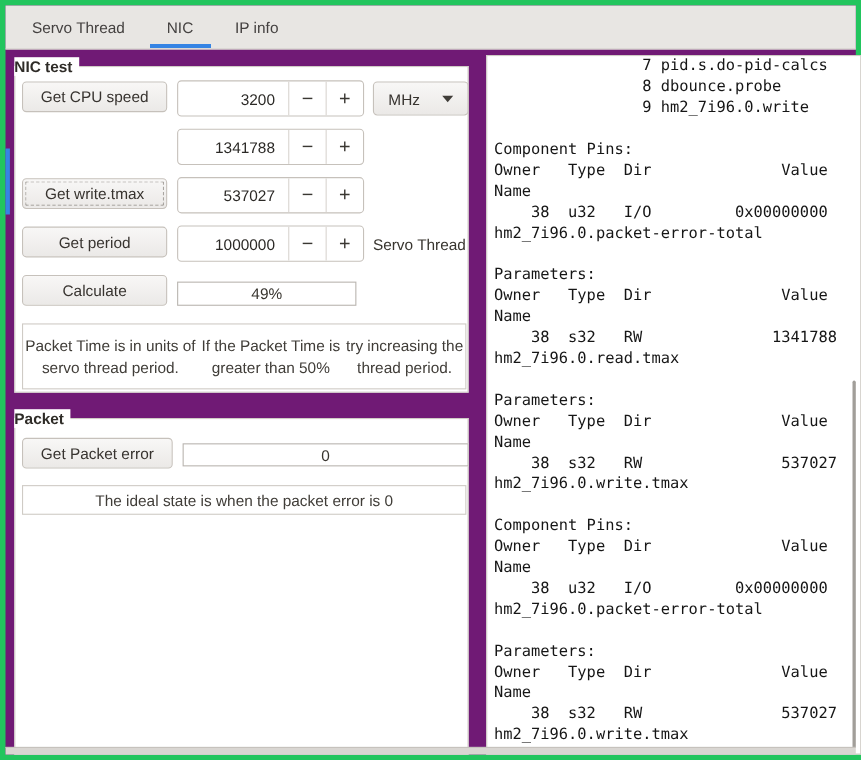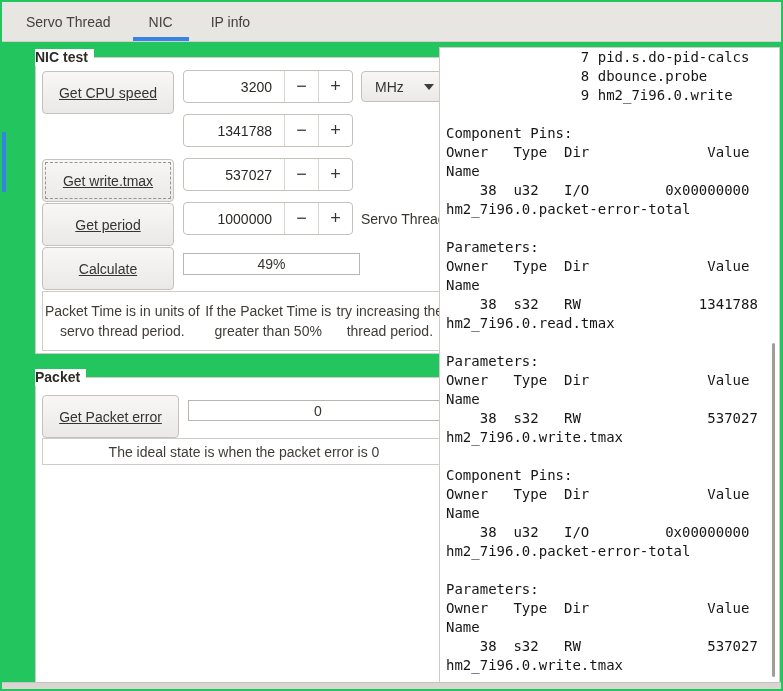--- a/index.html
+++ b/index.html
@@ -1,45 +1,45 @@
 <!DOCTYPE html>
 <html><head>
 <meta charset="utf-8">
 <style>
   * { box-sizing: border-box; margin: 0; padding: 0; }
   html,body { width:783px; height:691px; overflow:hidden;
     font-family:"Liberation Sans", sans-serif; }
   .window { position:relative; width:783px; height:691px;
-    background:#22c55e; border:2px solid #22c55e; }
+    background:#701a75; border:5px solid #22c55e; }
 
   
   .tabbar { position:absolute; left:0; top:0; right:0; height:40px;
     background:#e8e6e3; border-bottom:1px solid #d3cfca;
     display:flex; align-items:stretch; padding-left:8px; }
   .tab { display:flex; align-items:center; padding:0 16px; margin-right:6px;
     font-size:14px; color:#444140; cursor:default; }
   .tab.active { box-shadow: inset 0 -4px 0 0 #3584e4; }
 
   
   .accent-strip { position:absolute; left:0; top:130px; width:4px; height:60px;
     background:#3584e4; z-index:5; }
 
   
-  .group { position:absolute; border:1px solid #cfcbc5; background:#ffffff;margin-left:25px; }
+  .group { position:absolute; border:1px solid #cfcbc5; background:#ffffff; }
   .group-label { position:absolute; top:-9px; left:-1px; background:#ffffff;
     padding-right:6px; font-size:14px; font-weight:bold; color:#2f2c28;
     line-height:17px; }
   .nic-group { left:8px; top:55px; width:413px; height:297px; }
   .packet-group { left:8px; top:375px; width:413px; height:306px; }
 
   
-  .btn { position:absolute; height:43px; display:flex; align-items:center;
+  .btn { position:absolute; height:28px; display:flex; align-items:center;
     justify-content:center; font-size:14px; color:#37332f;
     background:linear-gradient(to bottom,#f8f7f6,#ebe9e7);
-    border:1px solid #c6c1bb; border-radius:4px; cursor:default;text-decoration:underline; }
+    border:1px solid #c6c1bb; border-radius:4px; cursor:default; }
   .btn.focused { outline:1px dashed #98948f; outline-offset:-4px; }
 
   
   .spin { position:absolute; width:170px; height:33px; background:#ffffff;
     border:1px solid #c6c1bb; border-radius:4px; display:flex;
     align-items:stretch; overflow:hidden; }
   .spin-value { flex:1; display:flex; align-items:center; justify-content:flex-end;
     padding-right:12px; font-size:14px; color:#2b2926; }
   .spin-btn { width:34px; display:flex; align-items:center; justify-content:center;
     font-size:18px; color:#3a3732; border-left:1px solid #d9d5d0; cursor:default; }
@@ -116,21 +116,21 @@
 
     <button class="btn" style="left:6px;top:145px;width:132px">Get period</button>
     <div class="spin" style="left:147px;top:144px">
       <div class="spin-value">1000000</div>
       <div class="spin-btn">−</div>
       <div class="spin-btn">+</div>
     </div>
     <div class="static-label" style="left:325px;top:144px;height:33px">Servo Thread</div>
 
     <button class="btn" style="left:6px;top:189px;width:132px">Calculate</button>
-    <div class="entry" style="left:147px;top:195px;width:177px;height:22px">49%</div>
+    <div class="entry" style="left:147px;top:195px;width:163px;height:22px">49%</div>
 
     <div class="note" style="left:6px;top:233px;width:404px;height:60px">
       <div>Packet Time is in units of servo thread period.</div>
       <div>If the Packet Time is greater than 50%</div>
       <div>try increasing the thread period.</div>
     </div>
   </div>
 
   <div class="group packet-group">
     <span class="group-label">Packet</span>

